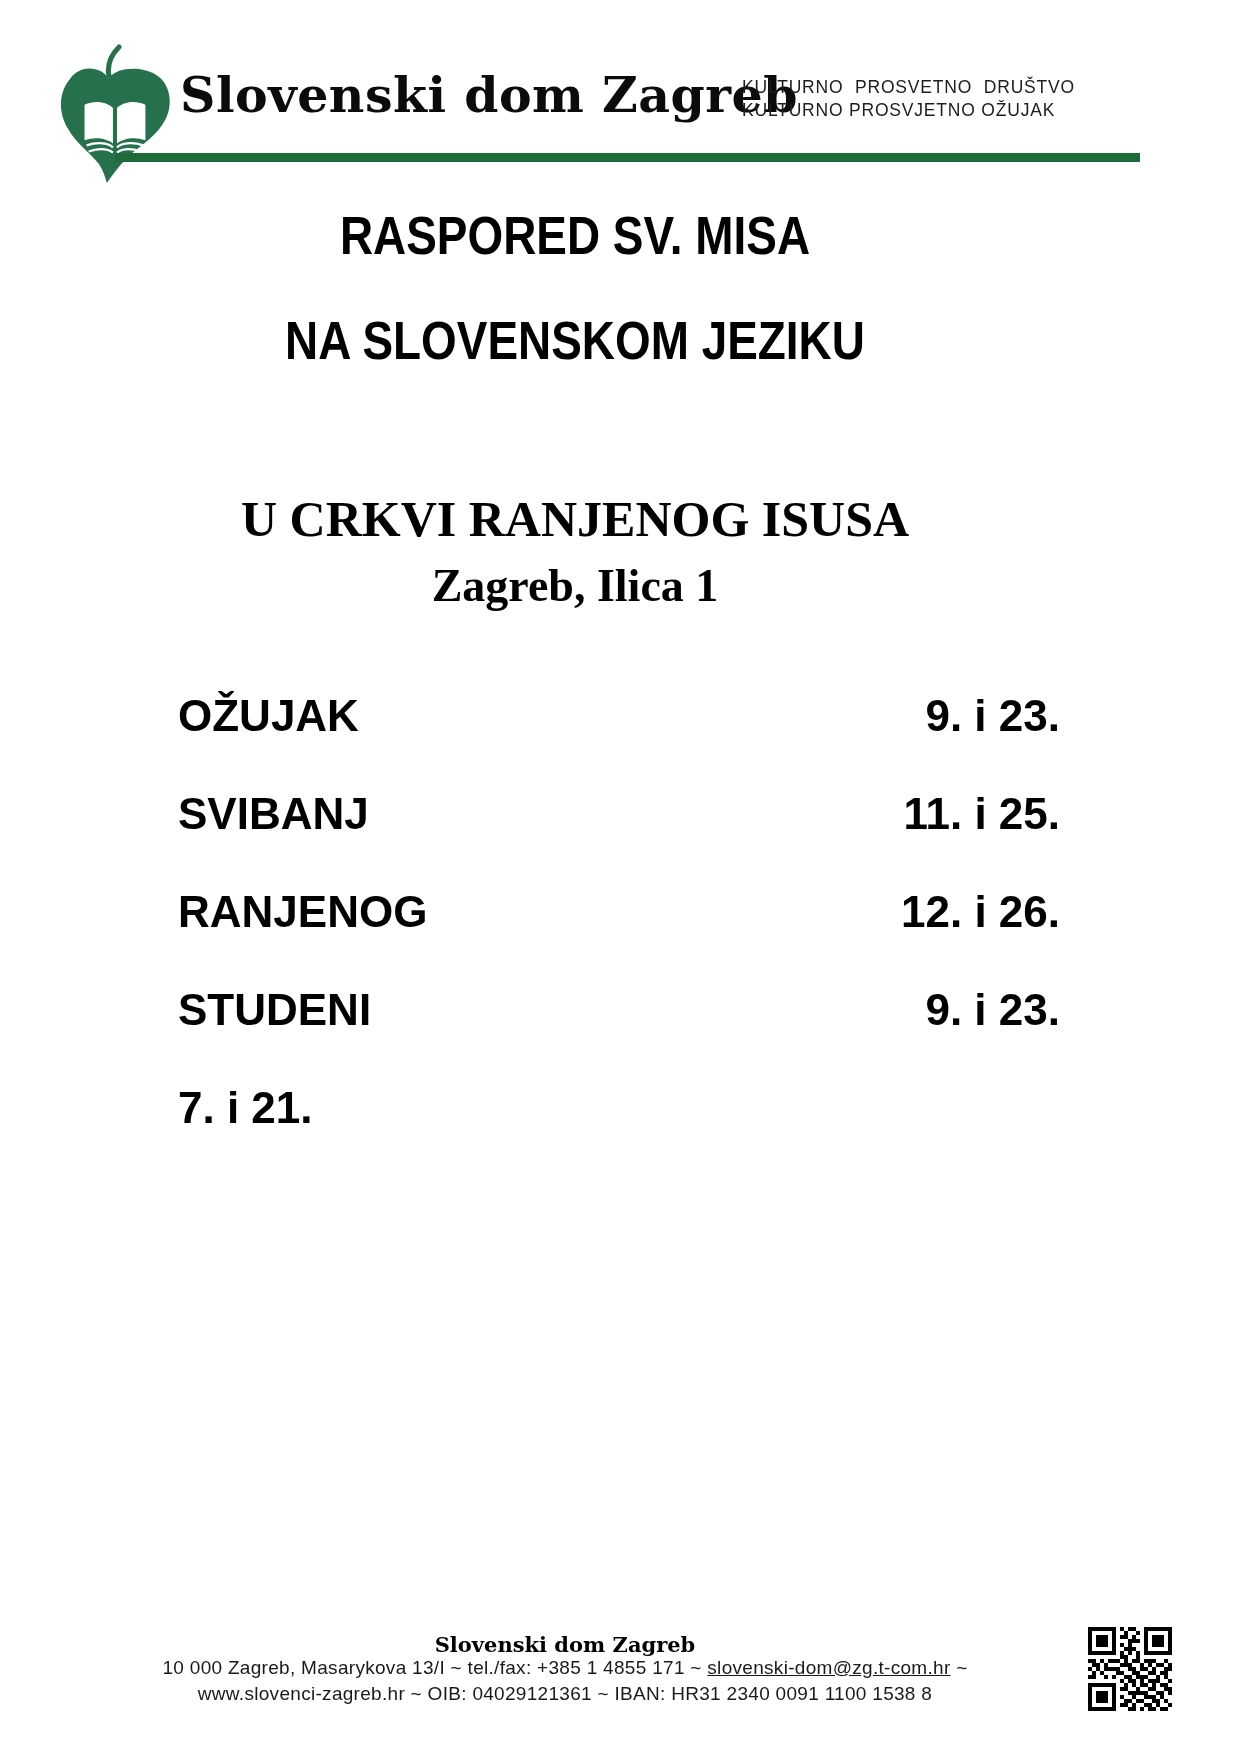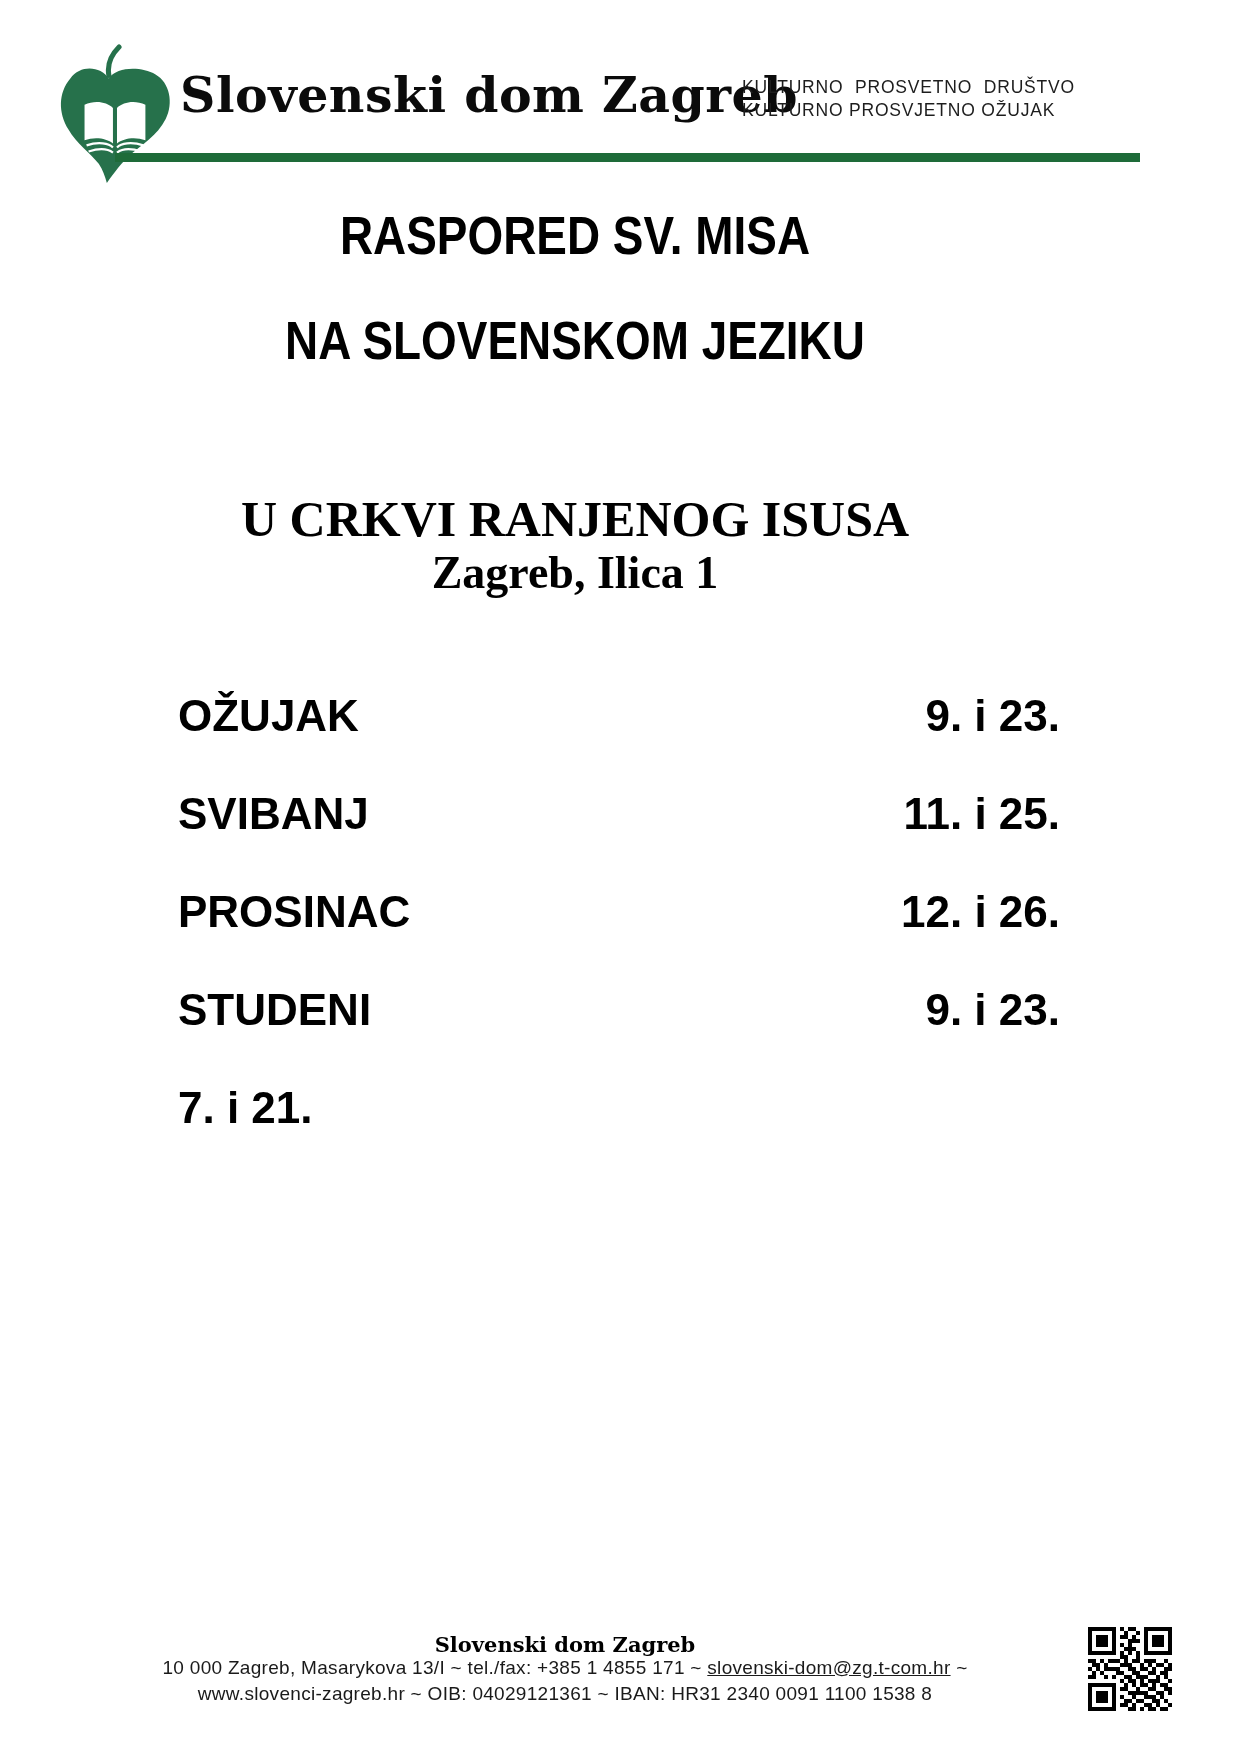--- a/index.html
+++ b/index.html
@@ -21,21 +21,21 @@
     white-space:nowrap;font-weight:400;
   }
   .society .l1{word-spacing:6px;}
   .rule{position:absolute;left:115px;top:153px;width:1025px;height:9px;}
   
   .cline{position:absolute;left:60px;width:1030px;text-align:center;line-height:1;white-space:nowrap;}
   .t1{top:208px;font-weight:bold;font-size:54px;transform:scaleX(.85);}
   .t2{top:313px;font-weight:bold;font-size:54px;transform:scaleX(.85);}
   .t3{top:412px;font-family:"Liberation Serif",serif;font-weight:bold;font-size:52px;}
   .t4{top:494px;font-family:"Liberation Serif",serif;font-weight:bold;font-size:50px;}
-  .t5{top:550px;font-family:"Liberation Serif",serif;font-weight:bold;font-size:46px;}
+  .t5{top:563px;font-family:"Liberation Serif",serif;font-weight:bold;font-size:46px;}
   
   .schedule{position:absolute;left:178px;top:667px;width:882px;}
   .srow{
     height:98px;display:flex;justify-content:space-between;align-items:center;
     font-weight:bold;font-size:44px;
   }
   
   .fline{position:absolute;left:0;width:1130px;text-align:center;white-space:nowrap;color:#1a1a1a;}
   .f-org{top:1632px;font-family:"DejaVu Serif",serif;font-weight:bold;font-size:21px;color:#000;}
   .f-a1{top:1657px;font-size:19px;letter-spacing:0.3px;}
@@ -76,21 +76,21 @@
   <div class="schedule">
     <div class="srow">
       <span>OŽUJAK</span>
       <span>9. i 23.</span>
     </div>
     <div class="srow">
       <span>SVIBANJ</span>
       <span>11. i 25.</span>
     </div>
     <div class="srow">
-      <span>PROSINAC</span>
+      <span>RANJENOG</span>
       <span>12. i 26.</span>
     </div>
     <div class="srow">
       <span>STUDENI</span>
       <span>9. i 23.</span>
     </div>
     <div class="srow">
       <span>7. i 21.</span>
     </div>
   </div>

